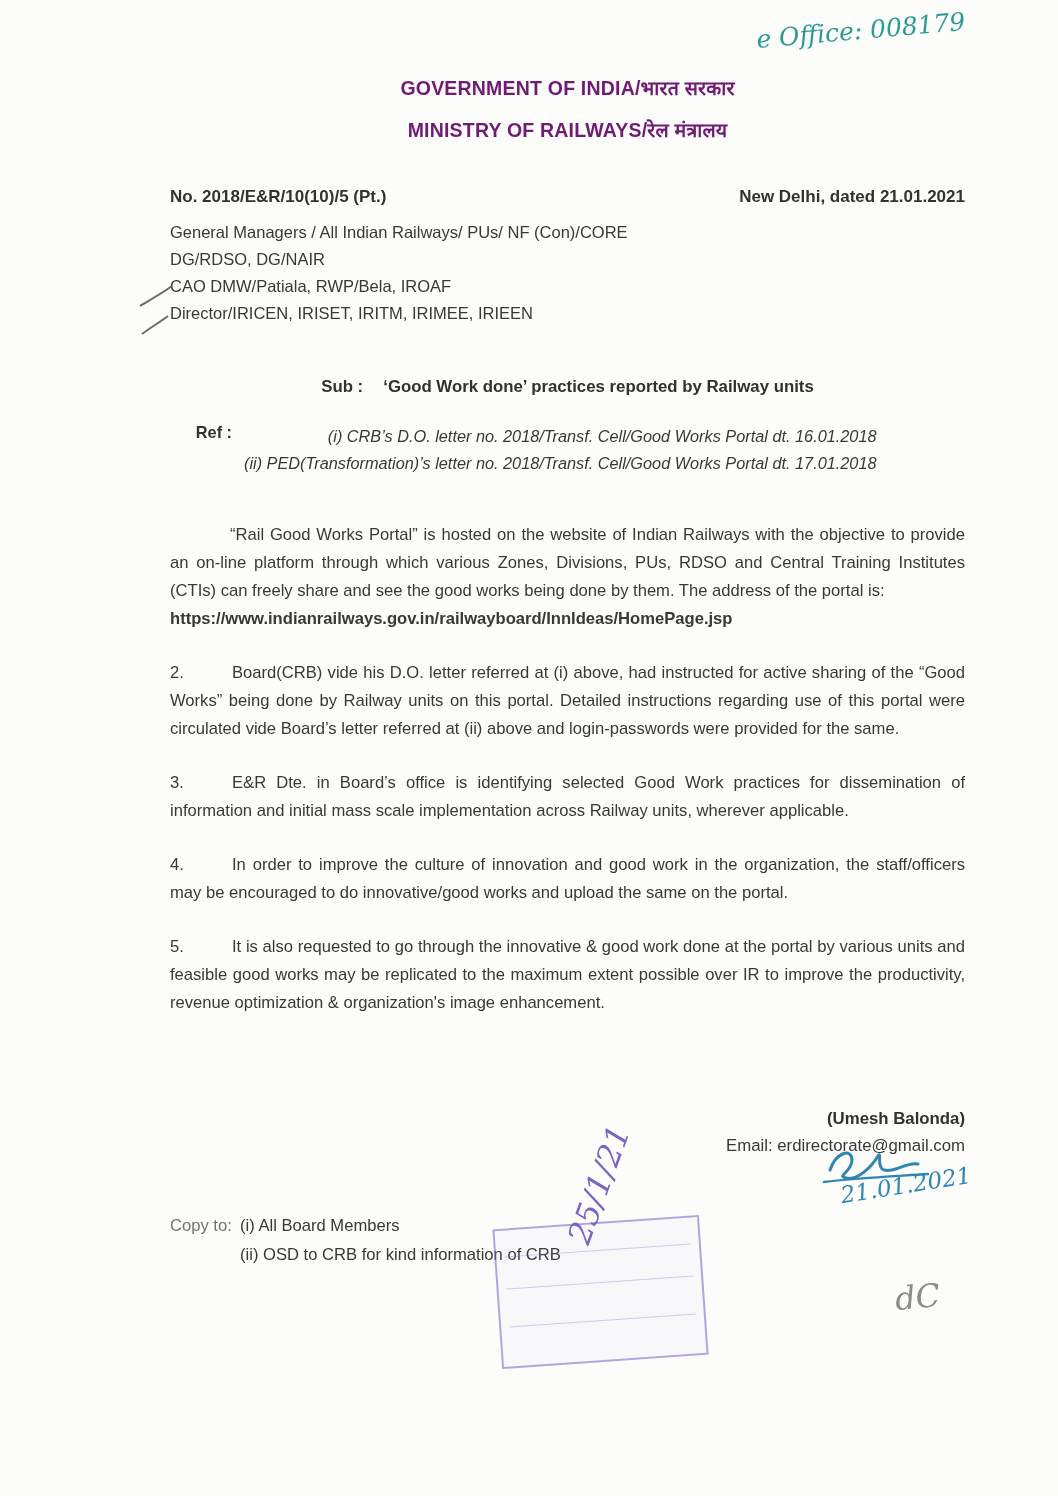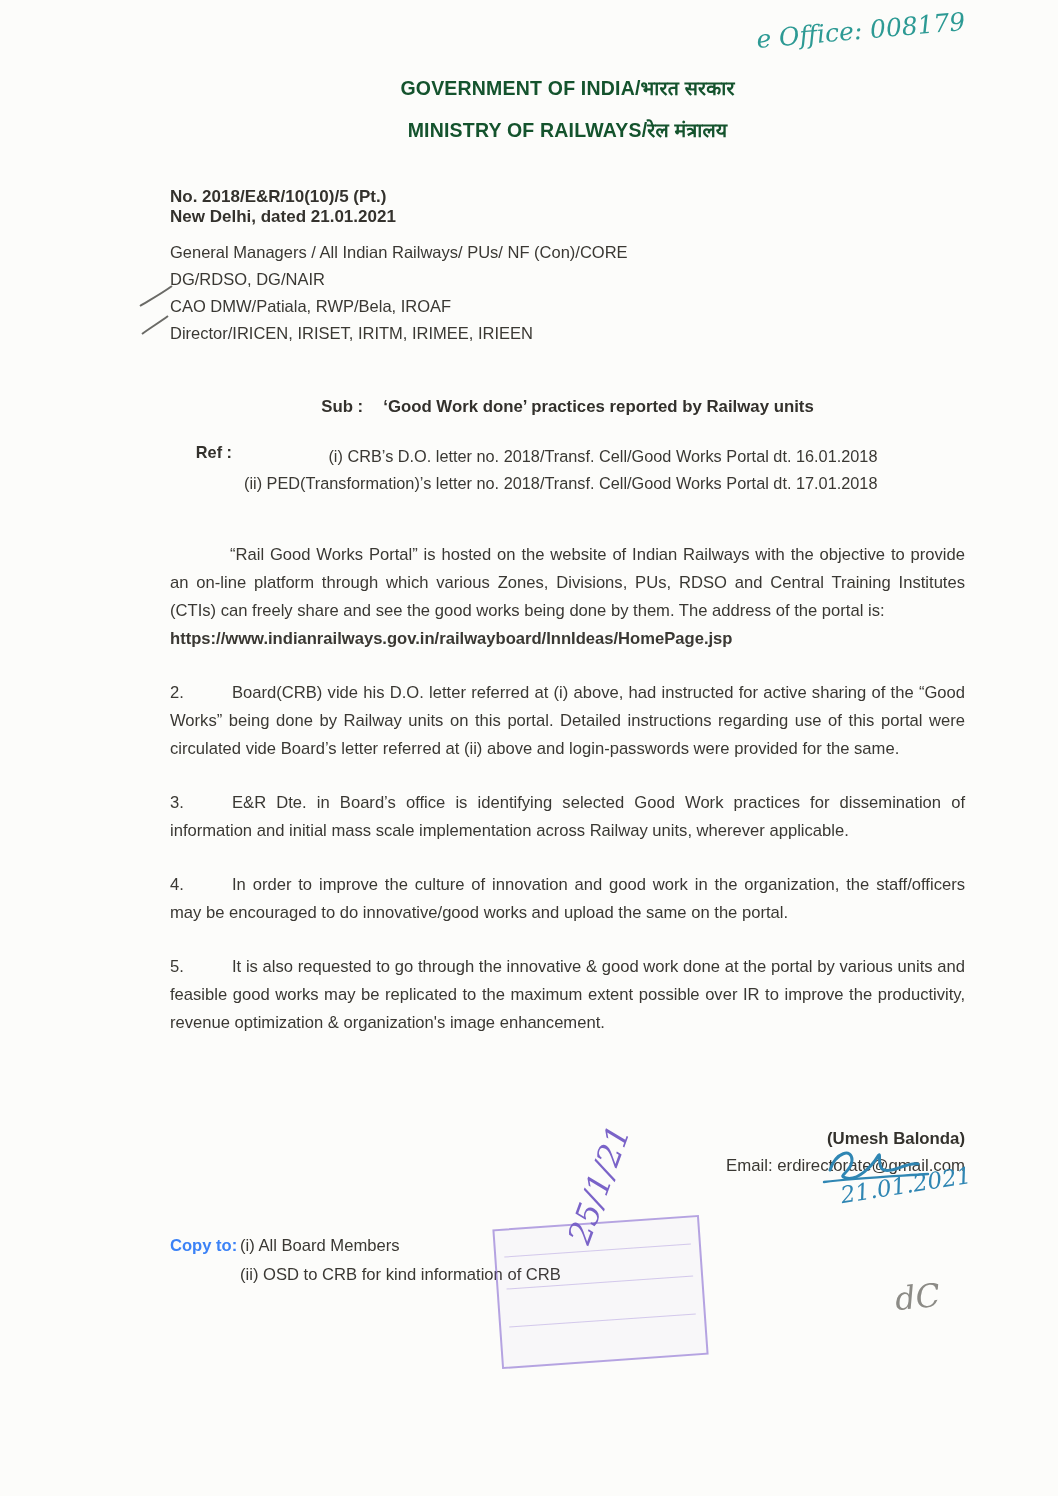--- a/index.html
+++ b/index.html
@@ -11,45 +11,45 @@
     color:#3a3833;
     font-family:"Liberation Sans", sans-serif;
     overflow:hidden;
     box-shadow:0 0 6px rgba(0,0,0,.25);
   }
   .content{padding:0 93px 0 170px;}
   
   .letter-head{text-align:center;padding-top:74px;}
   .letter-head div{
     font-weight:bold;font-size:19.5px;letter-spacing:.2px;
-    margin-bottom:15px;color:#14532d;
+    margin-bottom:15px;color:#701a75;
   }
   
-  .ref-line{display:flex;justify-content:space-between;margin-top:44px;font-weight:bold;font-size:17px;color:#34322d;flex-direction:column;}
+  .ref-line{display:flex;justify-content:space-between;margin-top:44px;font-weight:bold;font-size:17px;color:#34322d;}
   
   .addressees{margin-top:12px;font-size:16.5px;line-height:27px;}
   
   .subject-row{display:flex;margin-top:50px;font-weight:bold;font-size:16.8px;color:#33312c;justify-content:center;}
   .subject-row .lbl{flex:0 0 62px;}
   
   .refblock-row{display:flex;margin-top:26px;font-size:16.3px;text-align:right;}
   .refblock-row .lbl{flex:0 0 62px;font-weight:bold;color:#33312c;}
-  .refblock-row .ref-items div{line-height:27px;}
+  .refblock-row .ref-items div{line-height:27px;font-style:italic;}
   .refblock-row .ref-items .ref2{margin-left:12px;}
   
   .para{margin:0;margin-top:26px;font-size:16.6px;line-height:28px;text-align:justify;}
   .para1{margin-top:44px;text-indent:60px;}
   .portal-url{font-weight:bold;font-size:16.6px;line-height:28px;word-break:break-all;}
   .pnum{display:inline-block;width:62px;text-indent:0;}
   
   .sign-block{margin-top:88px;text-align:right;font-size:16.8px;line-height:27px;}
   .sign-block .sig-name,.sign-block .sig-desg{font-weight:bold;color:#33312c;}
   
   .copy-block{display:flex;margin-top:52px;font-size:16.6px;line-height:29px;}
-  .copy-block .lbl{flex:0 0 70px;font-weight:bold;color:#3b82f6;}
+  .copy-block .lbl{flex:0 0 70px;font-weight:normal;color:#737373;}
   
   .eoffice{
     position:absolute;top:16px;right:92px;
     font-family:"DejaVu Serif", serif;font-style:italic;
     color:#2d9a94;font-size:25px;transform:rotate(-5deg);
     white-space:nowrap;
   }
   .sig-art{position:absolute;top:1138px;right:78px;width:220px;height:80px;}
   .sig-date{
     position:absolute;top:1172px;right:86px;

